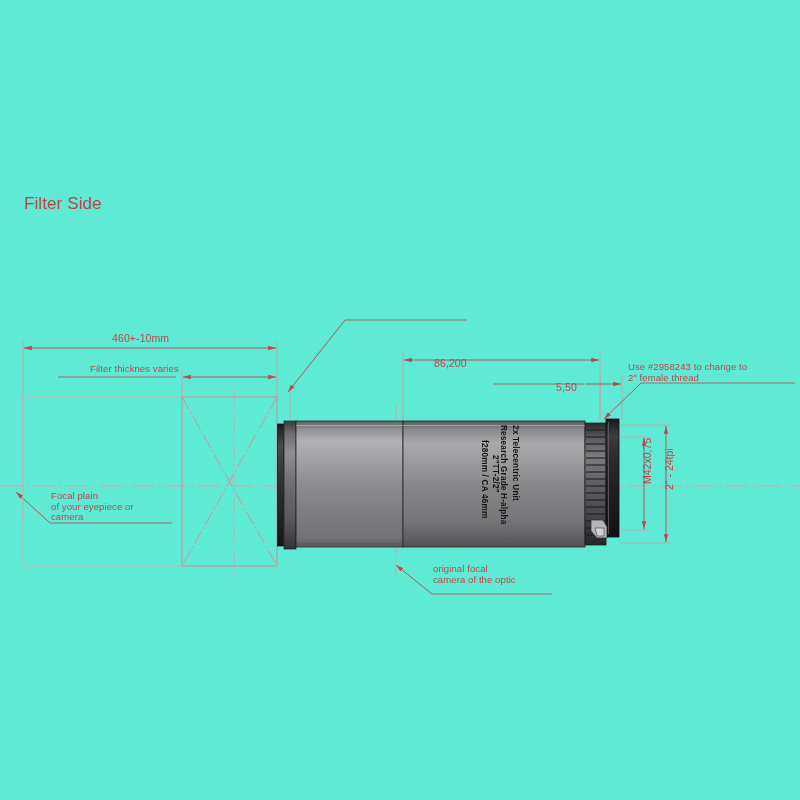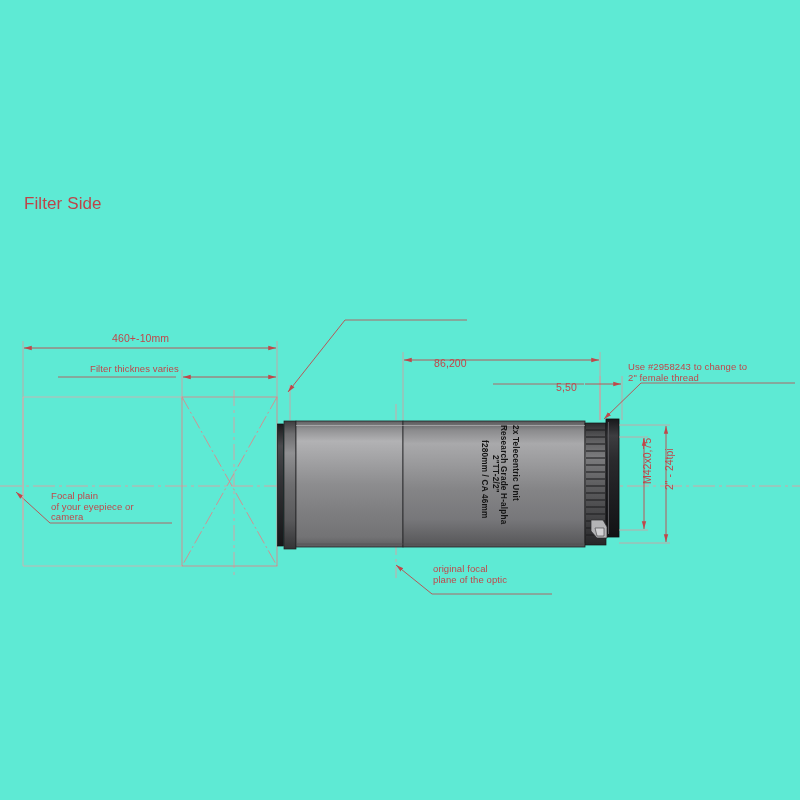--- a/index.html
+++ b/index.html
@@ -264,20 +264,20 @@
 
 
   <div class="lbl ann" style="left:628px; top:362px;">Use #2958243 to change to
 2" female thread</div>
 
   <div class="lbl ann" style="left:51px; top:491px;">Focal plain
 of your eyepiece or
 camera</div>
 
   <div class="lbl ann" style="left:433px; top:564px;">original focal
-plane of the optic</div>
+camera of the optic</div>
 
   <div class="body-text" style="left:508px; top:425px; transform:rotate(90deg);">Research Grade H-alpha</div>
   <div class="body-text" style="left:520px; top:425px; transform:rotate(90deg);">2x Telecentric Unit</div>
   <div class="body-text" style="left:500px; top:455px; transform:rotate(90deg);">2"TT-2/2"</div>
   <div class="body-text" style="left:489px; top:440px; transform:rotate(90deg);">f280mm / CA 46mm</div>
 
 </div>
 
 </body></html>

